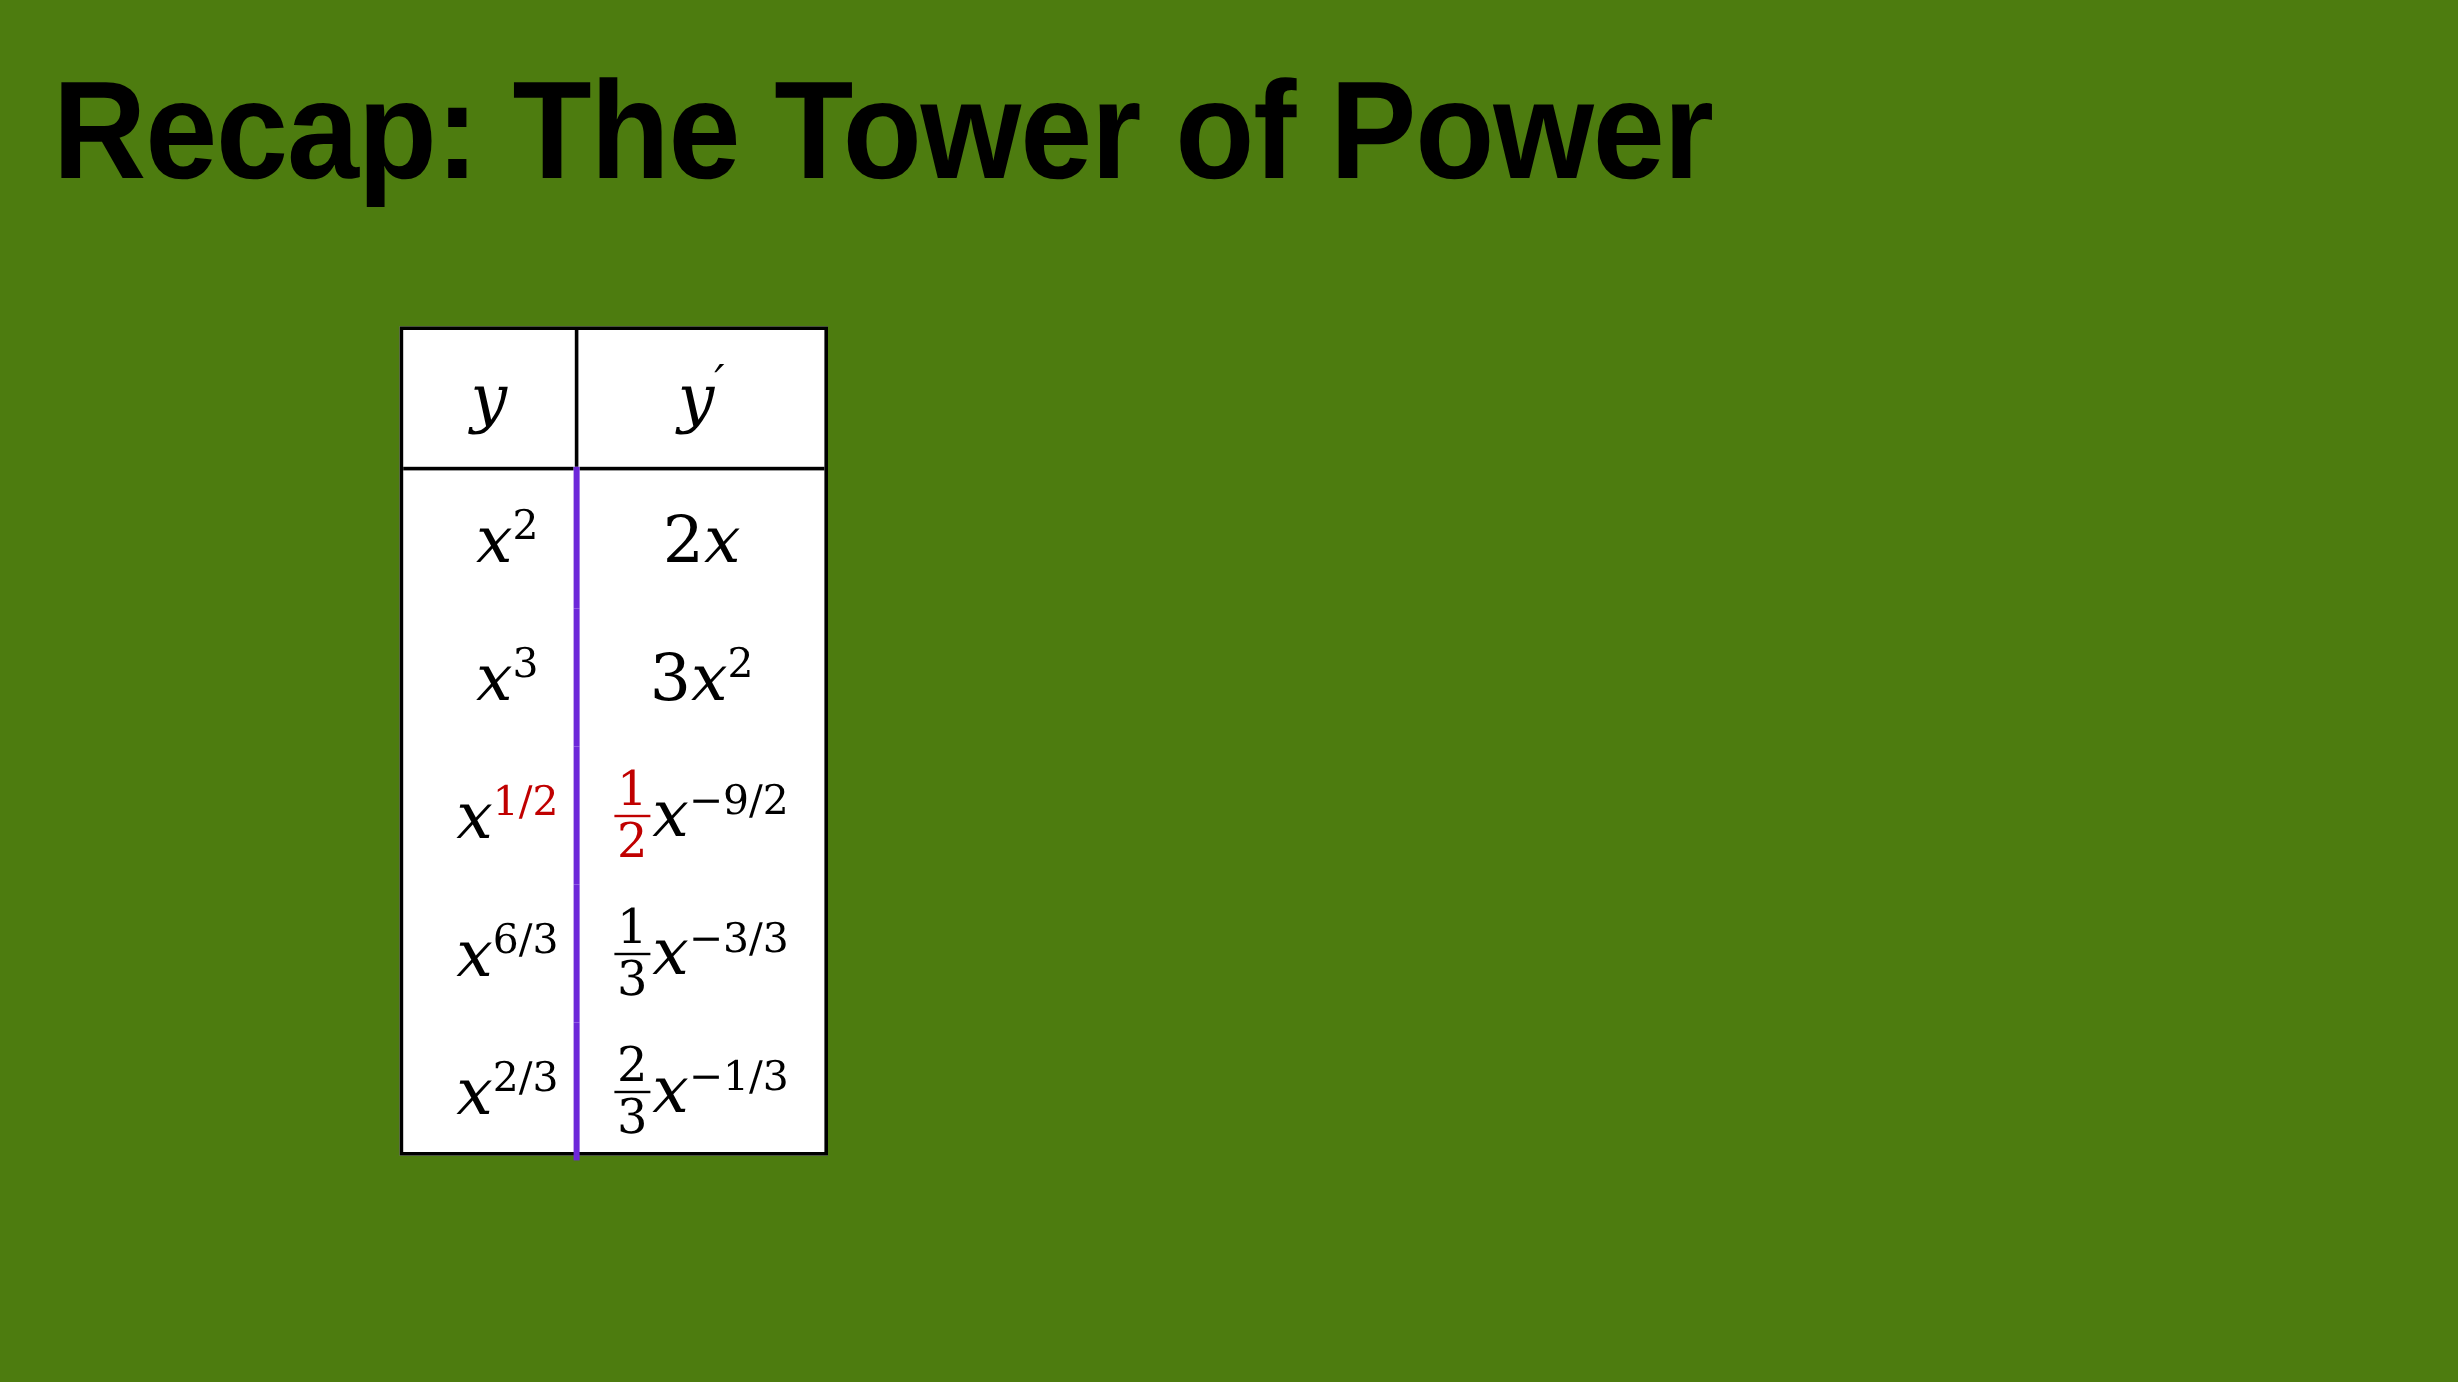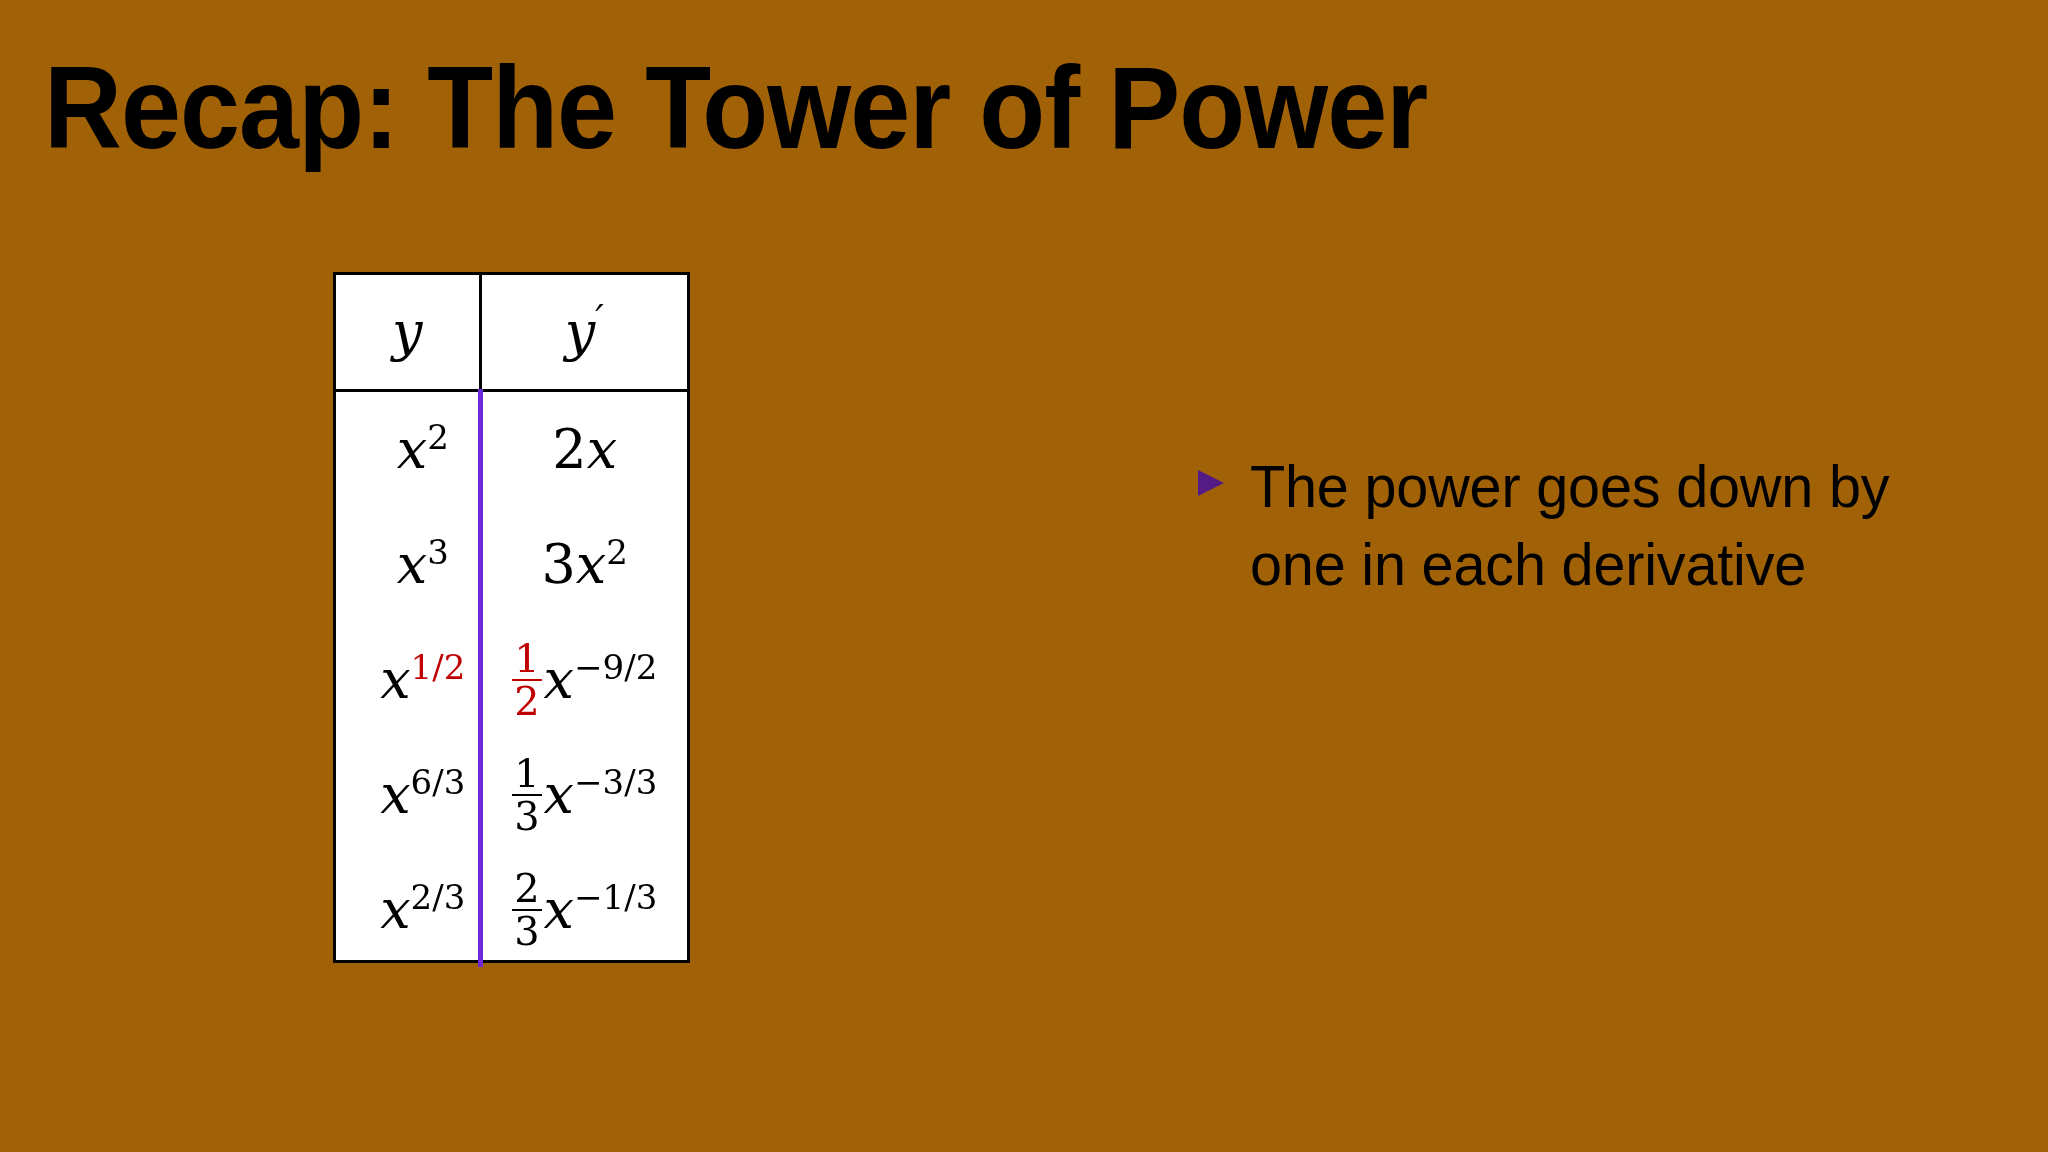--- a/index.html
+++ b/index.html
@@ -12,21 +12,21 @@
     height: 1152px;
     position: relative;
     overflow: hidden;
     font-family: "Liberation Sans", sans-serif;
     -webkit-font-smoothing: antialiased;
   }
 
   #slide {
     position: absolute;
     inset: 0;
-    background: #a16207;
+    background: #4d7c0f;
   }
 
   
   #slide-title {
     position: absolute;
     left: 44px;
     top: 46px;
     width: 1700px;
     height: 130px;
     color: #000000;
@@ -221,20 +221,14 @@
           </td>
           <td class="cell-right">
             <span class="math"><span class="frac"><span class="num">2</span><span class="den">3</span></span><i class="v">x</i><sup>−1/3</sup></span>
           </td>
         </tr>
 
       </tbody>
     </table>
   </div>
 
-  <div id="bullet-block">
-    <div class="bullet-row">
-      <span class="bullet-marker"></span>
-      <span class="bullet-text">The power goes down by one in each derivative</span>
-    </div>
-  </div>
 
 </div>
 
 </body></html>

